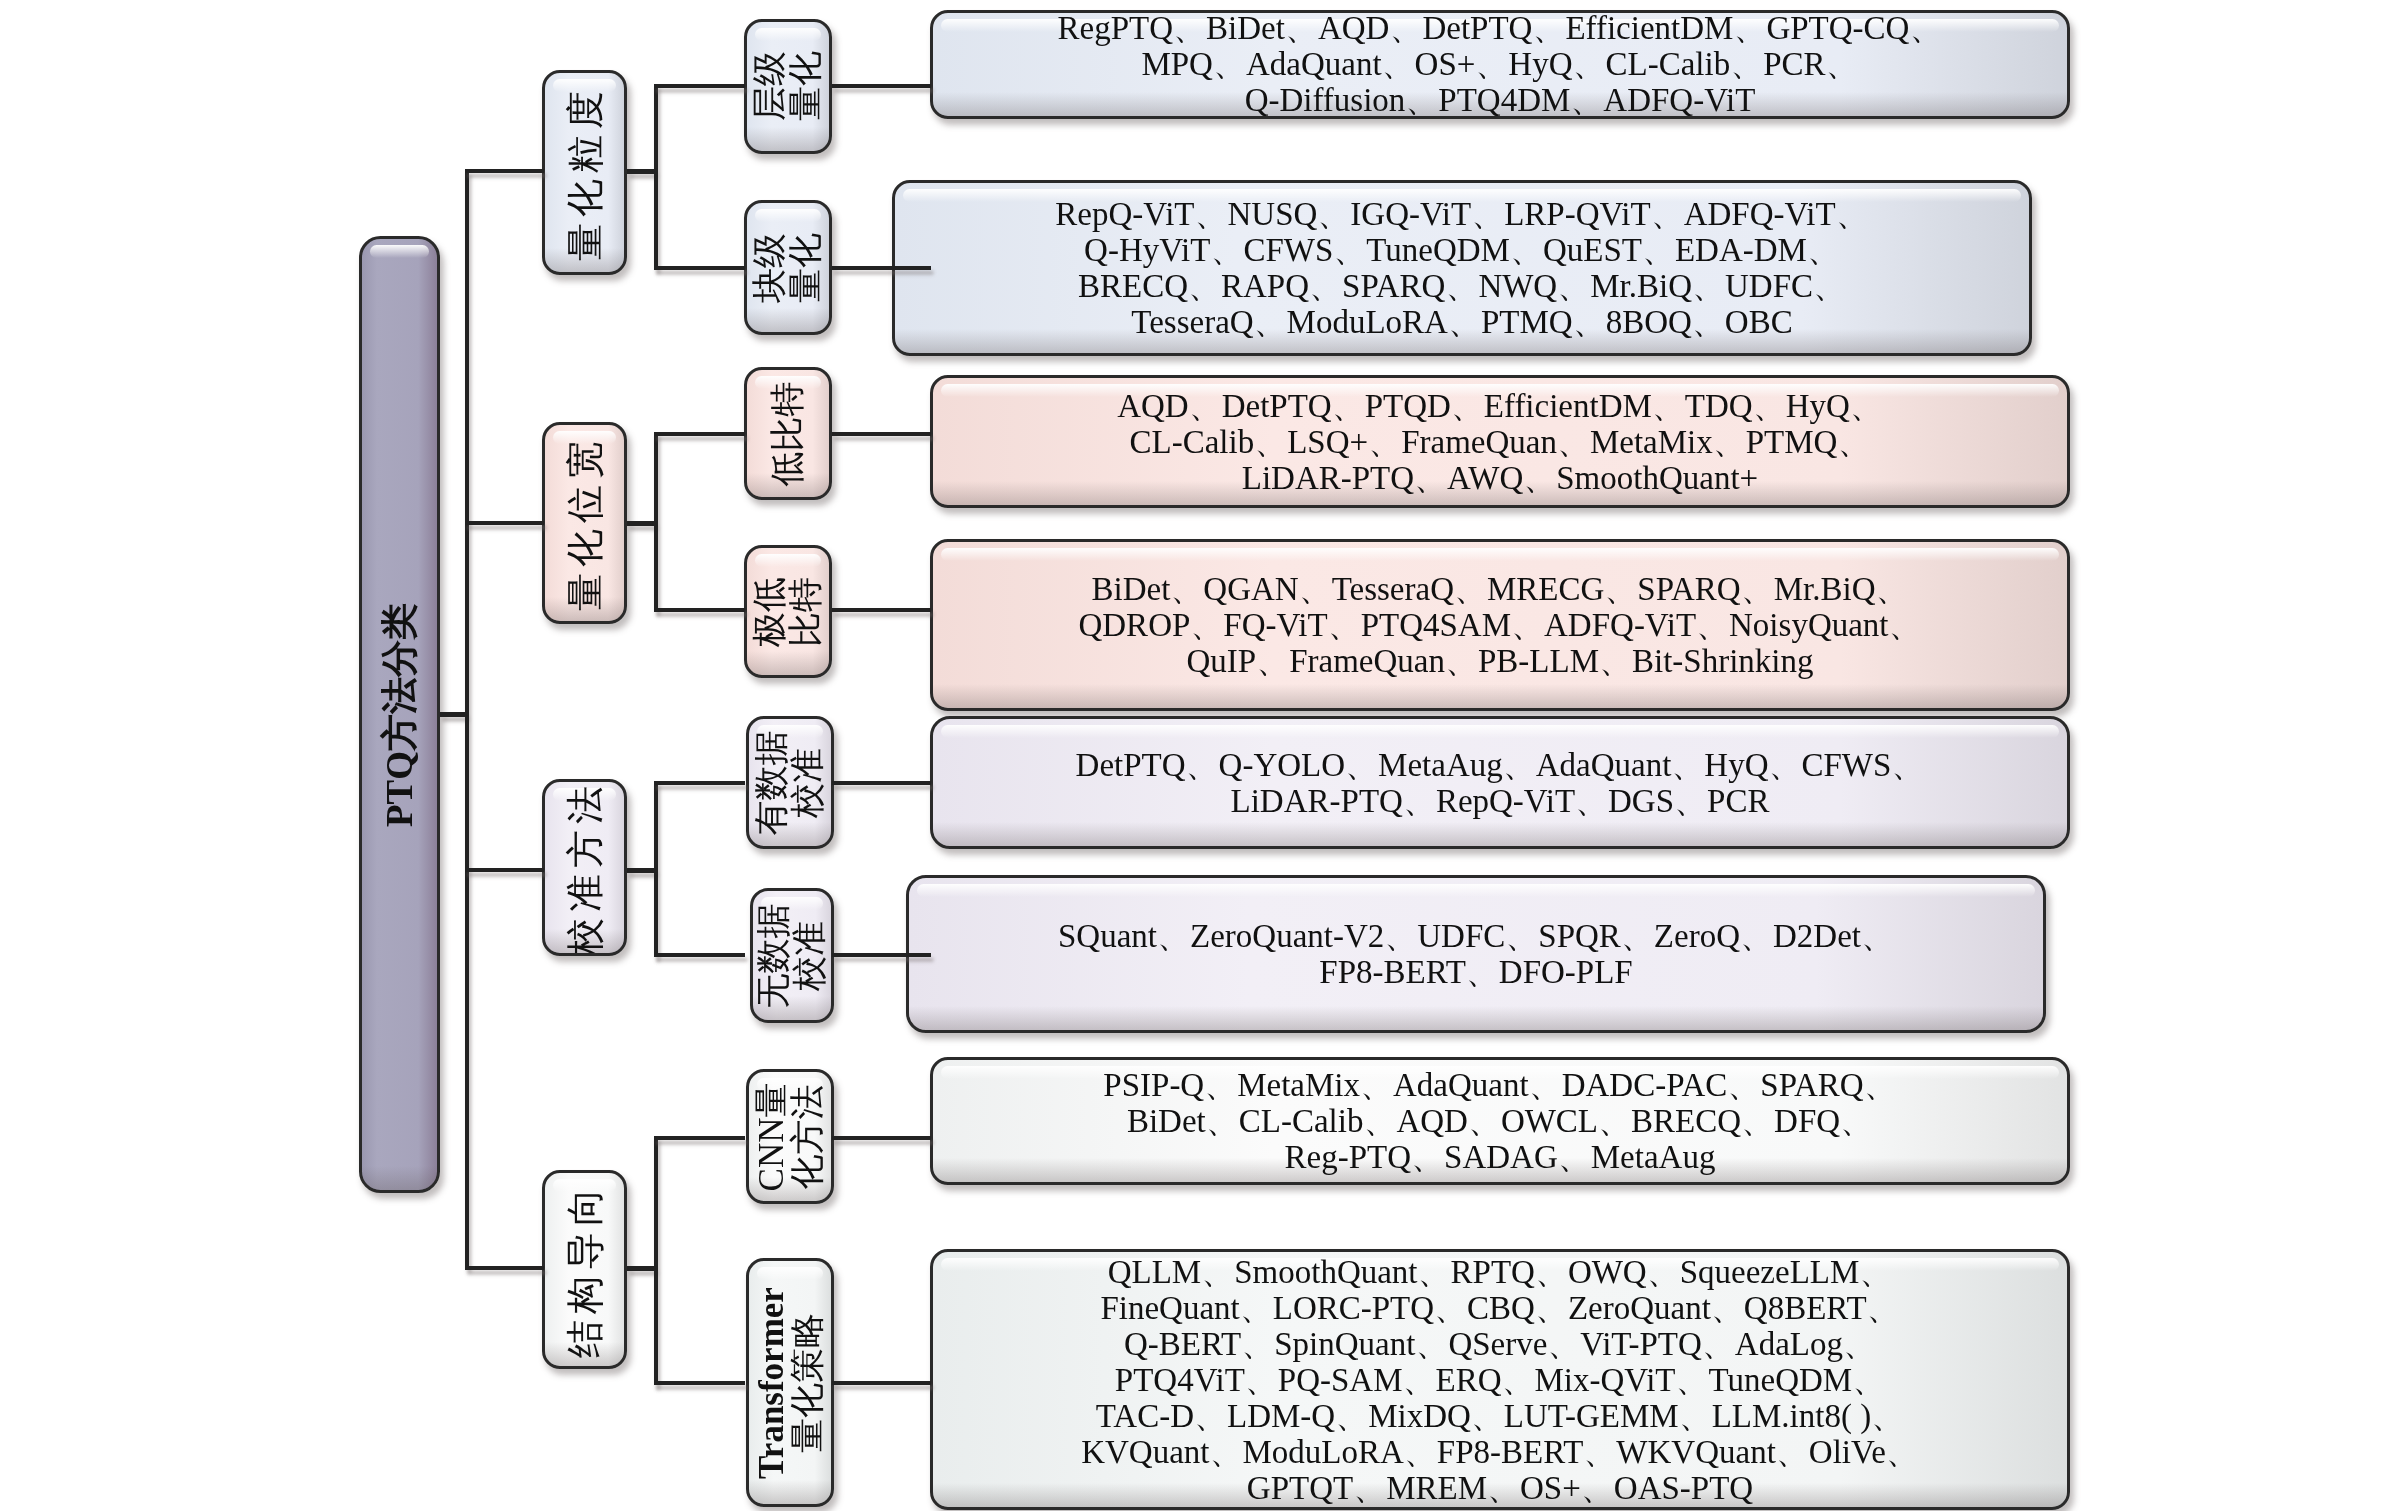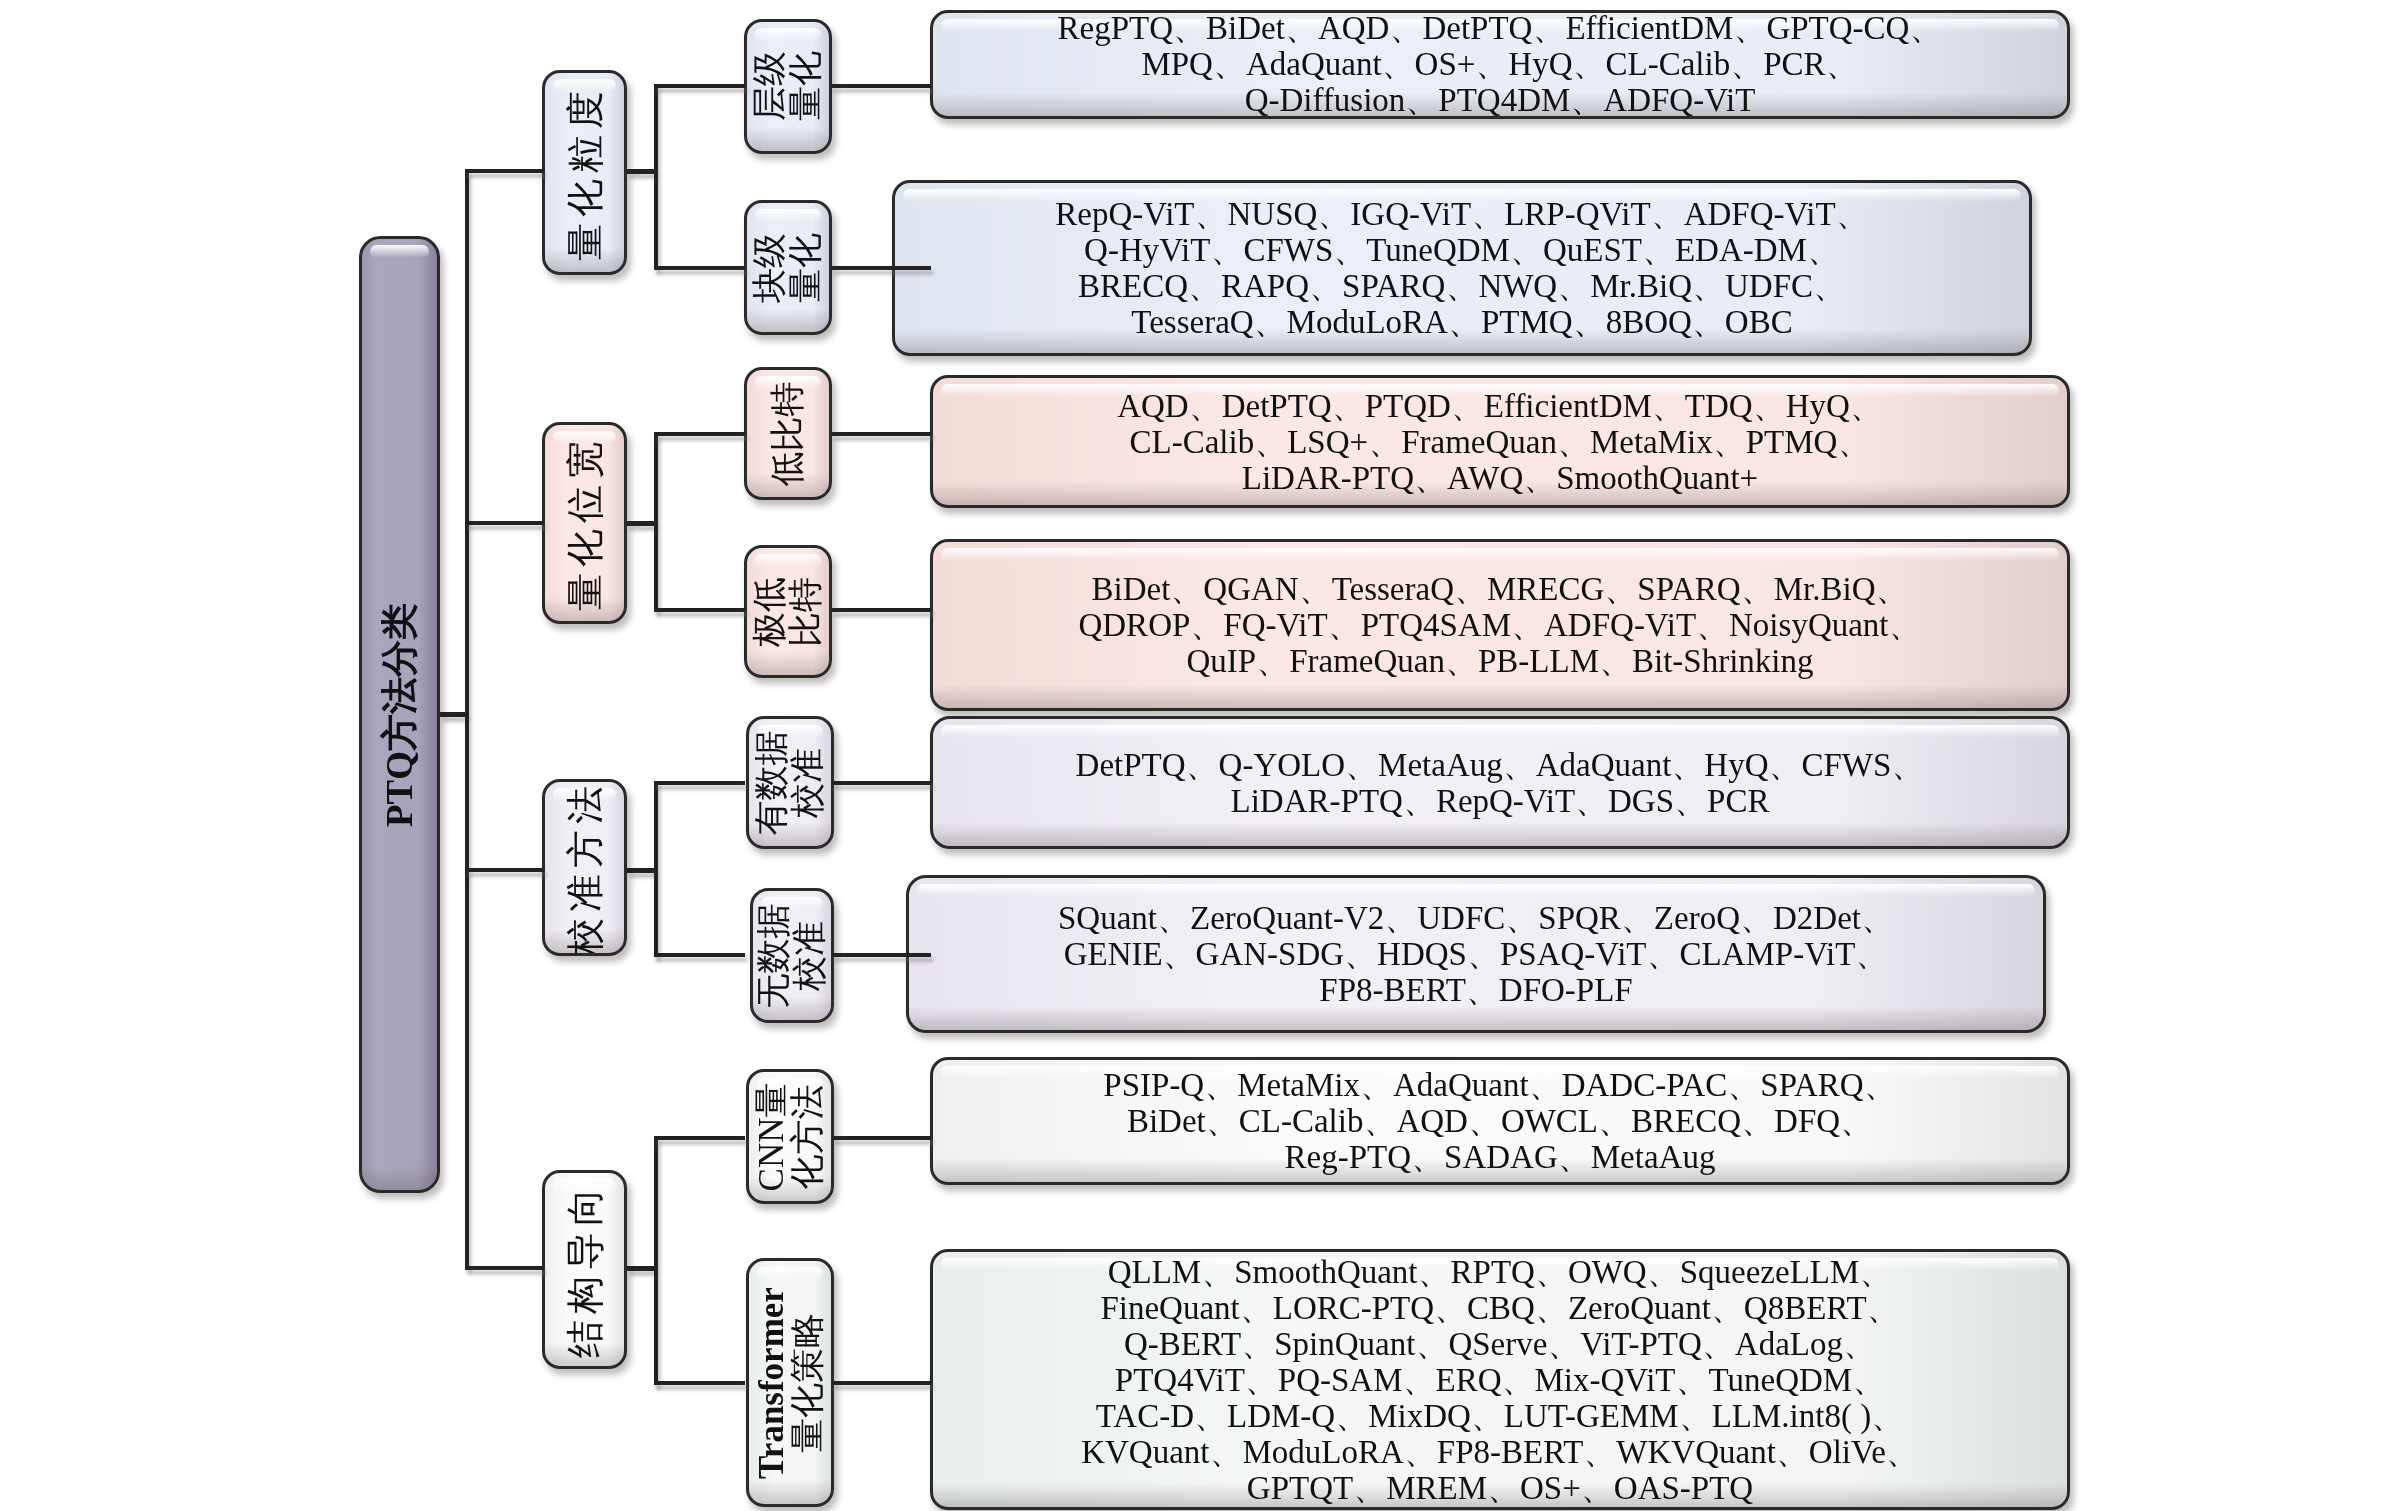--- a/index.html
+++ b/index.html
@@ -168,21 +168,20 @@
 </div>
 <div class="box c-lav" style="left:930px; top:716px; width:1140px; height:133px;border-radius:20px;">
   <div class="leaf-text">
     <span class="line">DetPTQ、Q-YOLO、MetaAug、AdaQuant、HyQ、CFWS、</span>
     <span class="line">LiDAR-PTQ、RepQ-ViT、DGS、PCR</span>
   </div>
 </div>
 <div class="box c-lav" style="left:906px; top:875px; width:1140px; height:158px;border-radius:20px;">
   <div class="leaf-text">
     <span class="line">SQuant、ZeroQuant-V2、UDFC、SPQR、ZeroQ、D2Det、</span>
-    <span class="line">GENIE、GAN-SDG、HDQS、PSAQ-ViT、CLAMP-ViT、</span>
     <span class="line">FP8-BERT、DFO-PLF</span>
   </div>
 </div>
 <div class="box c-white" style="left:930px; top:1057px; width:1140px; height:128px;">
   <div class="leaf-text">
     <span class="line">PSIP-Q、MetaMix、AdaQuant、DADC-PAC、SPARQ、</span>
     <span class="line">BiDet、CL-Calib、AQD、OWCL、BRECQ、DFQ、</span>
     <span class="line">Reg-PTQ、SADAG、MetaAug</span>
   </div>
 </div>

